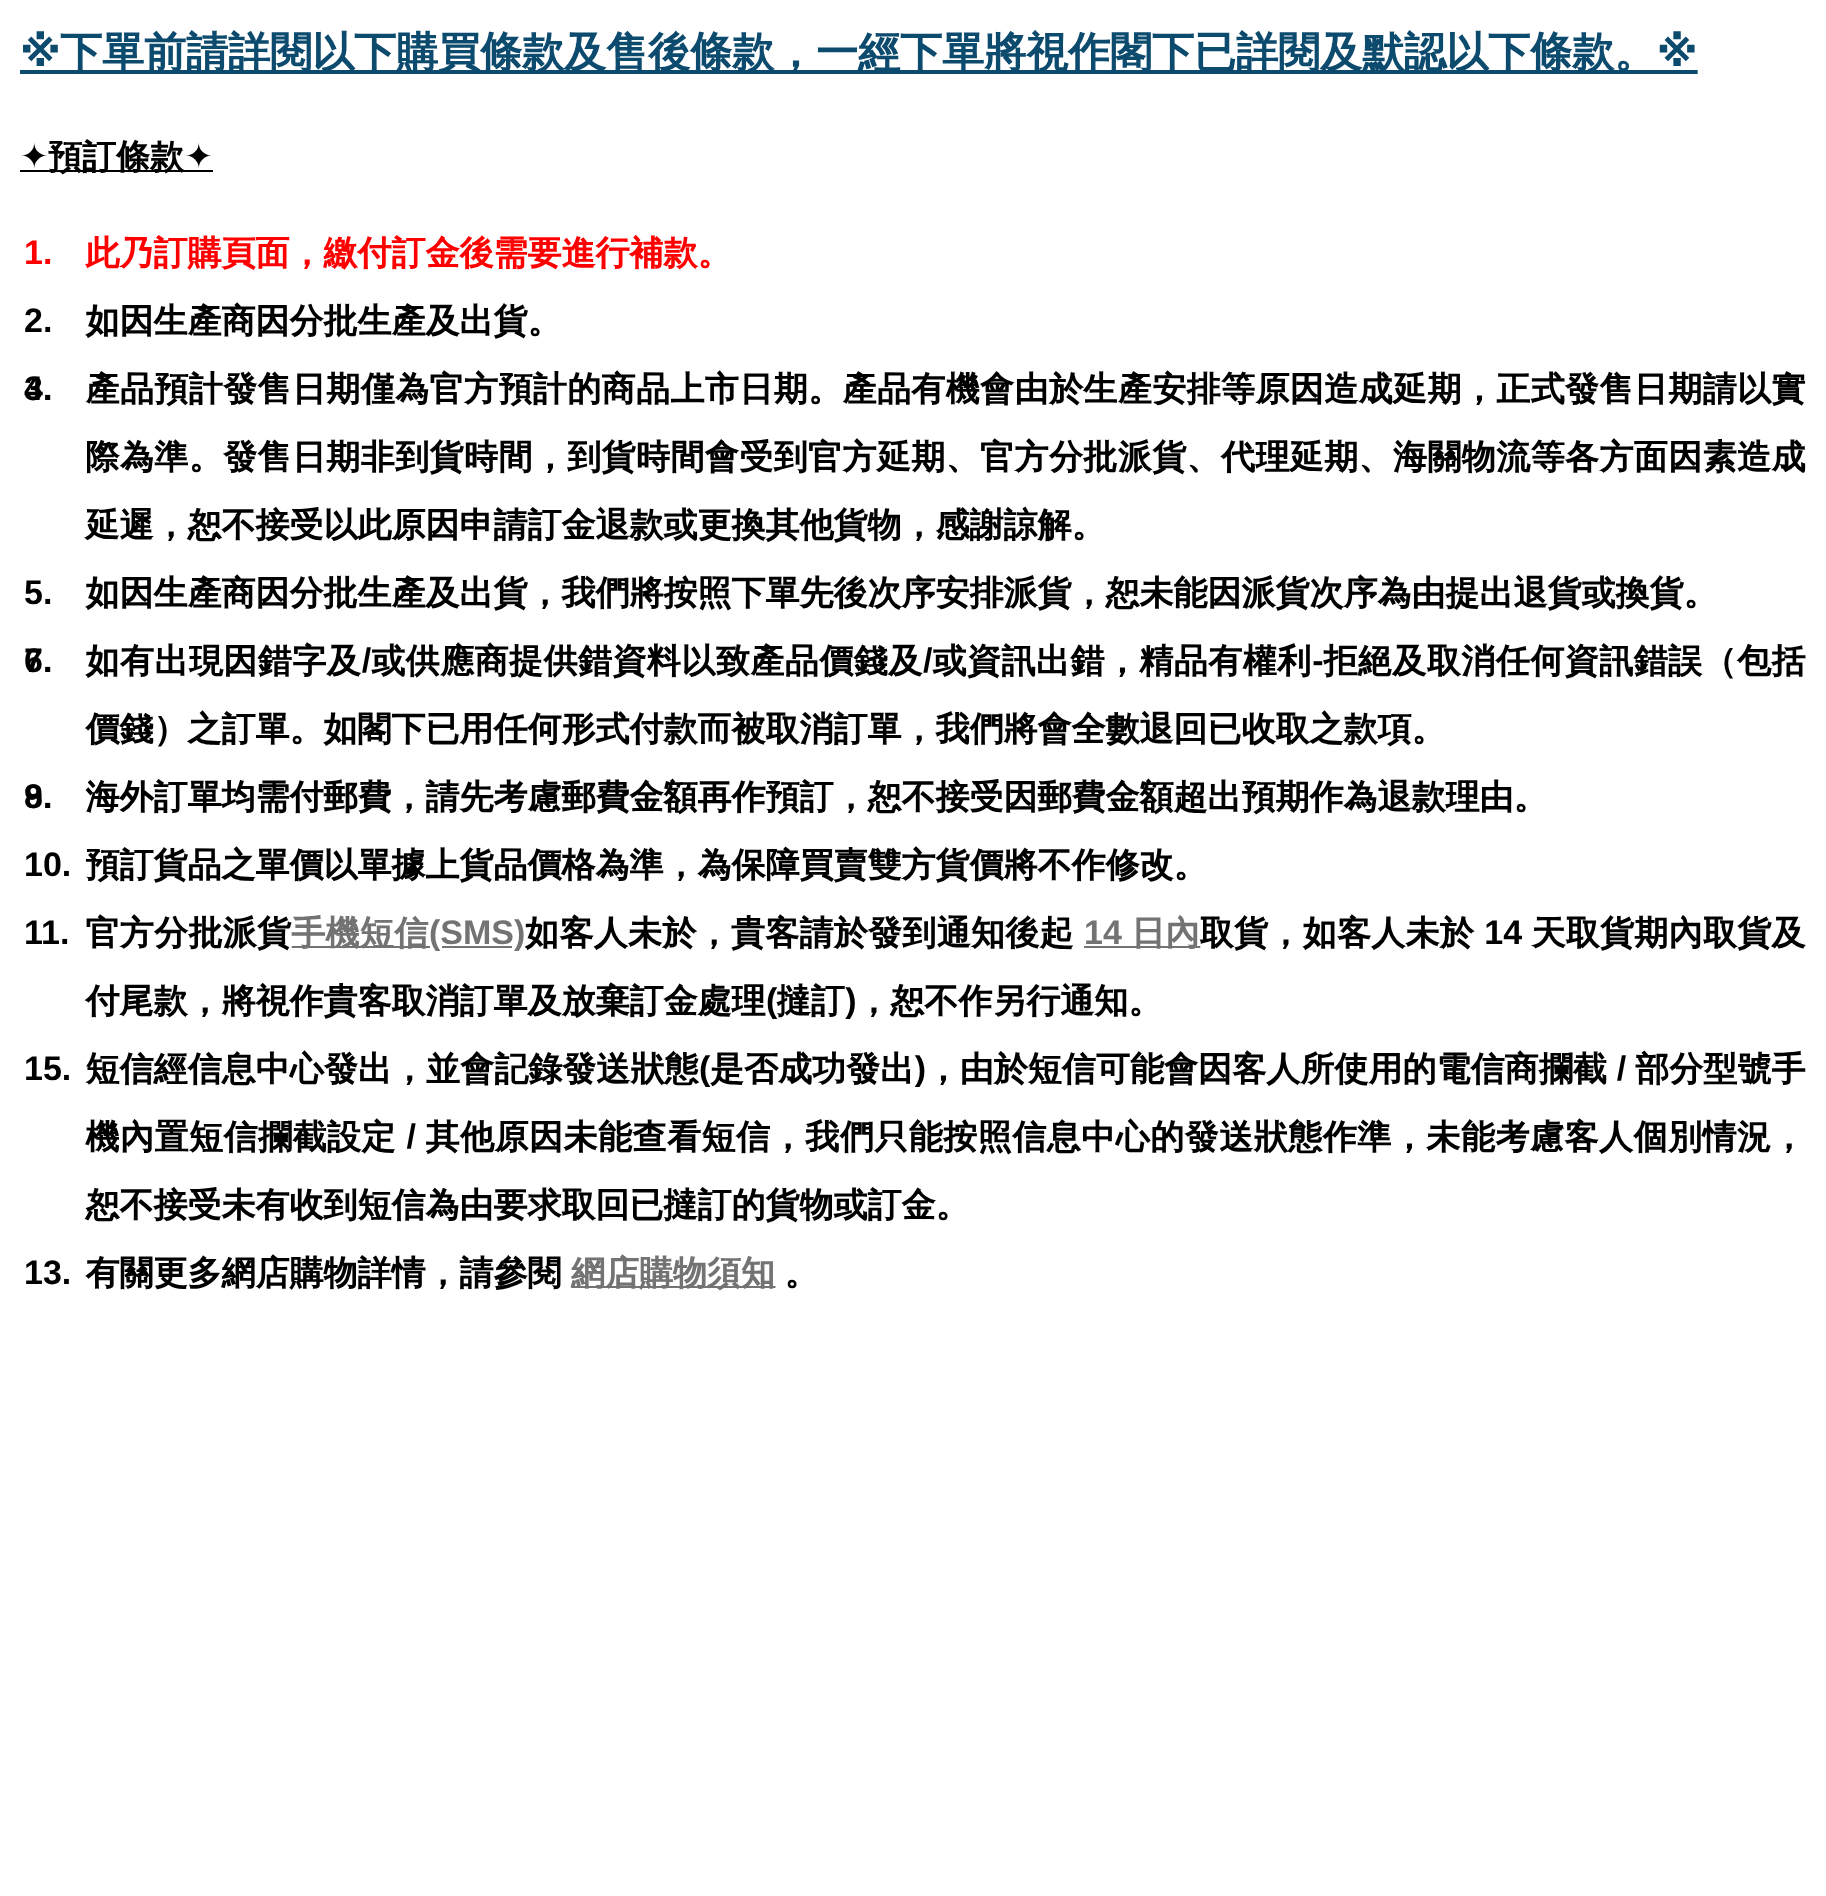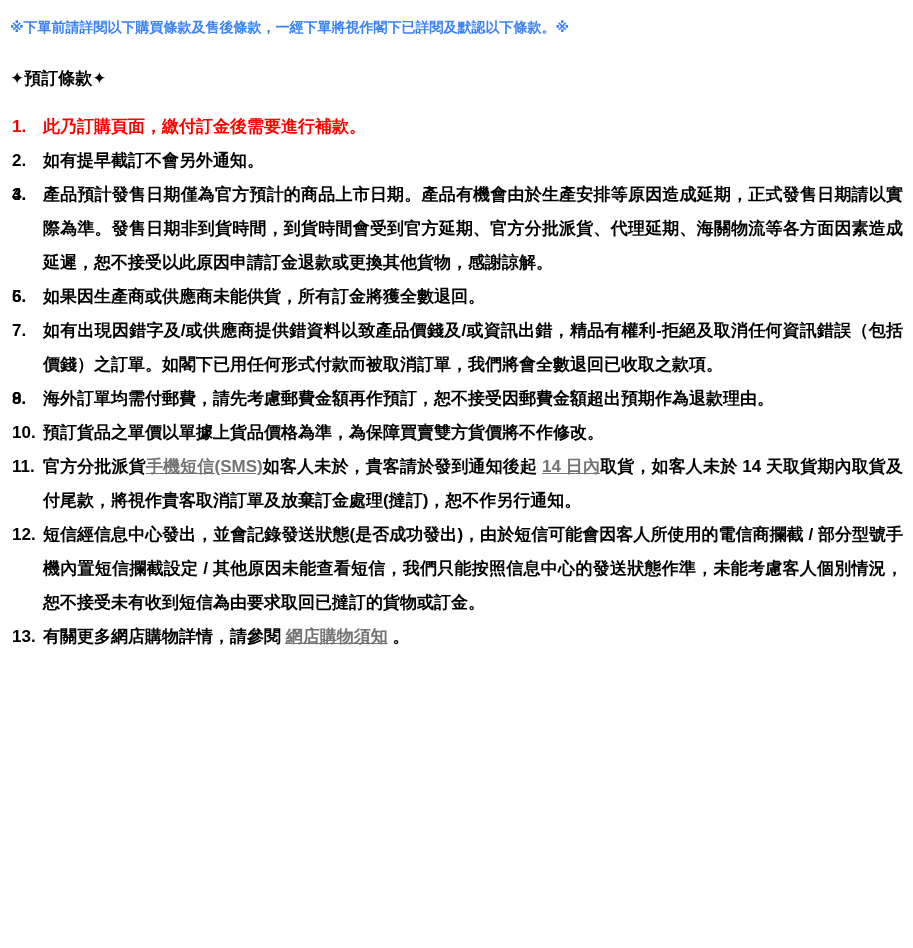--- a/index.html
+++ b/index.html
@@ -11,26 +11,28 @@
     width: 913px;
     min-height: 948px;
     box-sizing: border-box;
     padding: 8px 10px 10px 10px;
     font-family: "Liberation Sans", "DejaVu Sans", sans-serif;
     font-weight: bold;
     font-size: 17px;
     color: #000000;
   }
   .page-header {
-    color: #3b82f6;
-    font-size: 14px;
+    color: #0c4a6e;
+    text-decoration: underline;
+    font-size: 21px;
     line-height: 26px;
     margin: 6px 0 0 0;
   }
   .section-title {
+    text-decoration: underline;
     font-size: 17px;
     line-height: 26px;
     margin: 26px 0 18px 0;
   }
   .terms-list {
     margin: 0;
     padding: 0;
   }
   .term-item {
     position: relative;
@@ -58,25 +60,25 @@
 </style>
 </head>
 <body>
 
 <div class="page-header">※下單前請詳閱以下購買條款及售後條款，一經下單將視作閣下已詳閱及默認以下條款。※</div>
 
 <div class="section-title">✦預訂條款✦</div>
 
 <div class="terms-list">
     <div class="term-item red"><span class="term-num">1.</span><span class="term-text"><span>此乃訂購頁面，繳付訂金後需要進行補款。</span></span></div>
-    <div class="term-item"><span class="term-num">2.</span><span class="term-text"><span>如有提早截訂不會另外通知。</span></span></div>
+    <div class="term-item"><span class="term-num">2.</span><span class="term-text"><span>如因生產商因分批生產及出貨。</span></span></div>
     <div class="term-item"><span class="term-num">3.</span></div>
     <div class="term-item"><span class="term-num">4.</span><span class="term-text"><span>產品預計發售日期僅為官方預計的商品上市日期。產品有機會由於生產安排等原因造成延期，正式發售日期請以實際為準。發售日期非到貨時間，到貨時間會受到官方延期、官方分批派貨、代理延期、海關物流等各方面因素造成延遲，恕不接受以此原因申請訂金退款或更換其他貨物，感謝諒解。</span></span></div>
-    <div class="term-item"><span class="term-num">5.</span></div>
-    <div class="term-item"><span class="term-num">6.</span><span class="term-text"><span>如果因生產商或供應商未能供貨，所有訂金將獲全數退回。</span></span></div>
+    <div class="term-item"><span class="term-num">5.</span><span class="term-text"><span>如因生產商因分批生產及出貨，我們將按照下單先後次序安排派貨，恕未能因派貨次序為由提出退貨或換貨。</span></span></div>
+    <div class="term-item"><span class="term-num">6.</span></div>
     <div class="term-item"><span class="term-num">7.</span><span class="term-text"><span>如有出現因錯字及/或供應商提供錯資料以致產品價錢及/或資訊出錯，精品有權利-拒絕及取消任何資訊錯誤（包括價錢）之訂單。如閣下已用任何形式付款而被取消訂單，我們將會全數退回已收取之款項。</span></span></div>
     <div class="term-item"><span class="term-num">8.</span></div>
     <div class="term-item"><span class="term-num">9.</span><span class="term-text"><span>海外訂單均需付郵費，請先考慮郵費金額再作預訂，恕不接受因郵費金額超出預期作為退款理由。</span></span></div>
     <div class="term-item"><span class="term-num">10.</span><span class="term-text"><span>預訂貨品之單價以單據上貨品價格為準，為保障買賣雙方貨價將不作修改。</span></span></div>
     <div class="term-item"><span class="term-num">11.</span><span class="term-text"><span>官方分批派貨</span><span class="red-underline">手機短信(SMS)</span><span>如客人未於，貴客請於發到通知後起 </span><span class="red-underline">14 日內</span><span>取貨，如客人未於 14 天取貨期內取貨及付尾款，將視作貴客取消訂單及放棄訂金處理(撻訂)，恕不作另行通知。</span></span></div>
-    <div class="term-item"><span class="term-num">12.</span><span class="term-text"><span>短信經信息中心發出，並會記錄發送狀態(是否成功發出)，由於短信可能會因客人所使用的電信商攔截 / 部分型號手機內置短信攔截設定 / 其他原因未能查看短信，我們只能按照信息中心的發送狀態作準，未能考慮客人個別情況，恕不接受未有收到短信為由要求取回已撻訂的貨物或訂金。</span></span></div>
+    <div class="term-item"><span class="term-num">15.</span><span class="term-text"><span>短信經信息中心發出，並會記錄發送狀態(是否成功發出)，由於短信可能會因客人所使用的電信商攔截 / 部分型號手機內置短信攔截設定 / 其他原因未能查看短信，我們只能按照信息中心的發送狀態作準，未能考慮客人個別情況，恕不接受未有收到短信為由要求取回已撻訂的貨物或訂金。</span></span></div>
     <div class="term-item"><span class="term-num">13.</span><span class="term-text"><span>有關更多網店購物詳情，請參閱 </span><a class="term-link" href="#">網店購物須知</a><span> 。</span></span></div>
   </div>
 
 </body></html>

